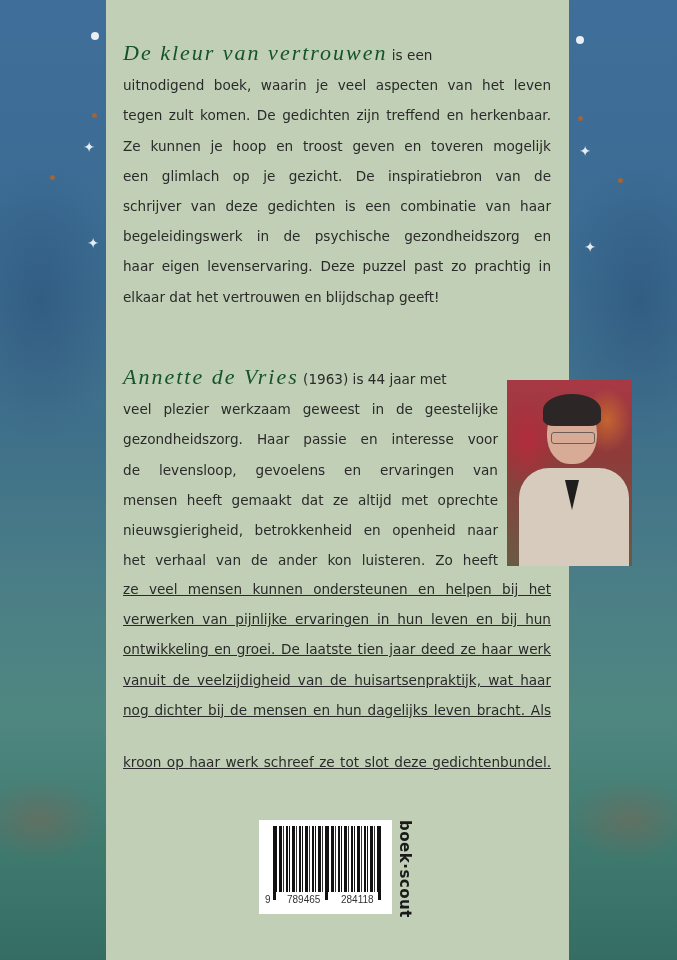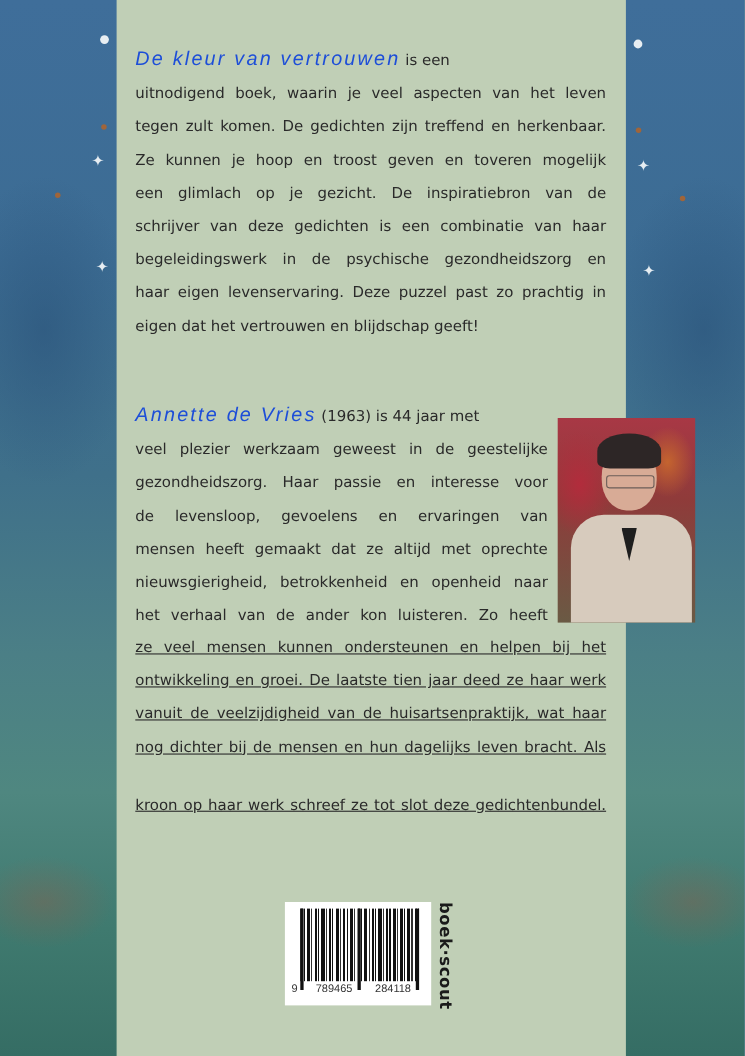--- a/index.html
+++ b/index.html
@@ -28,22 +28,22 @@
       position: absolute; left: 106px; top: 0; width: 463px; height: 960px;
       background: #c0cfb6;
     }
     .text-block {
       position: absolute; left: 17px; width: 428px;
       color: #2a2a2a; font-size: 13.6px; line-height: 30.2px;
       text-align: justify; text-align-last: left;
     }
     .blurb { top: 38px; }
     .script {
-      font-family: Liberation Sans, sans-serif; font-style: italic; font-size: 18px;
-      letter-spacing: 2px; color: #1d4ed8;
+      font-family: Liberation Serif, serif; font-style: italic; font-size: 22px;
+      letter-spacing: 2px; color: #14532d;
     }
     .bio-top {
       position: absolute; left: 17px; top: 362px; width: 375px;
       color: #2a2a2a; font-size: 13.6px; line-height: 30.2px;
       text-align: justify; text-align-last: justify;
     }
     .bio-line { display: block; text-align: justify; text-align-last: justify; }
     .bio-bottom { top: 574px; text-decoration: underline; }
 
     .photo {
@@ -127,21 +127,21 @@
     <div class="bio-line" style="text-align-last:left;">
       <span class="script">De kleur van vertrouwen</span><span> is een</span>
     </div>
     <div class="bio-line">uitnodigend boek, waarin je veel aspecten van het leven</div>
     <div class="bio-line">tegen zult komen. De gedichten zijn treffend en herkenbaar.</div>
     <div class="bio-line">Ze kunnen je hoop en troost geven en toveren mogelijk</div>
     <div class="bio-line">een glimlach op je gezicht. De inspiratiebron van de</div>
     <div class="bio-line">schrijver van deze gedichten is een combinatie van haar</div>
     <div class="bio-line">begeleidingswerk in de psychische gezondheidszorg en</div>
     <div class="bio-line">haar eigen levenservaring. Deze puzzel past zo prachtig in</div>
-    <div class="bio-line" style="text-align-last:left;">eigen dat het vertrouwen en blijdschap geeft!</div>
+    <div class="bio-line" style="text-align-last:left;">elkaar dat het vertrouwen en blijdschap geeft!</div>
   </div>
 
   <div class="bio-top">
     <div class="bio-line" style="text-align-last:left;">
       <span class="script">Annette de Vries</span><span> (1963) is 44 jaar met</span>
     </div>
     <div class="bio-line">veel plezier werkzaam geweest in de geestelijke</div>
     <div class="bio-line">gezondheidszorg. Haar passie en interesse voor</div>
     <div class="bio-line">de levensloop, gevoelens en ervaringen van</div>
     <div class="bio-line">mensen heeft gemaakt dat ze altijd met oprechte</div>
@@ -152,20 +152,21 @@
   <div class="photo" title="Portrait of Annette de Vries">
     <div class="body"></div>
     <div class="neck-v"></div>
     <div class="head"></div>
     <div class="hair"></div>
     <div class="glasses"></div>
   </div>
 
   <div class="text-block bio-bottom">
     <div class="bio-line">ze veel mensen kunnen ondersteunen en helpen bij het</div>
+    <div class="bio-line">verwerken van pijnlijke ervaringen in hun leven en bij hun</div>
     <div class="bio-line">ontwikkeling en groei. De laatste tien jaar deed ze haar werk</div>
     <div class="bio-line">vanuit de veelzijdigheid van de huisartsenpraktijk, wat haar</div>
     <div class="bio-line">nog dichter bij de mensen en hun dagelijks leven bracht. Als</div>
     <div class="bio-line" style="text-align-last:justify;margin-top:22px;">kroon op haar werk schreef ze tot slot deze gedichtenbundel.</div>
   </div>
 
   <div class="barcode">
     <div class="bars"></div>
     <div class="bars-guard-l"></div>
     <div class="bars-guard-m"></div>

